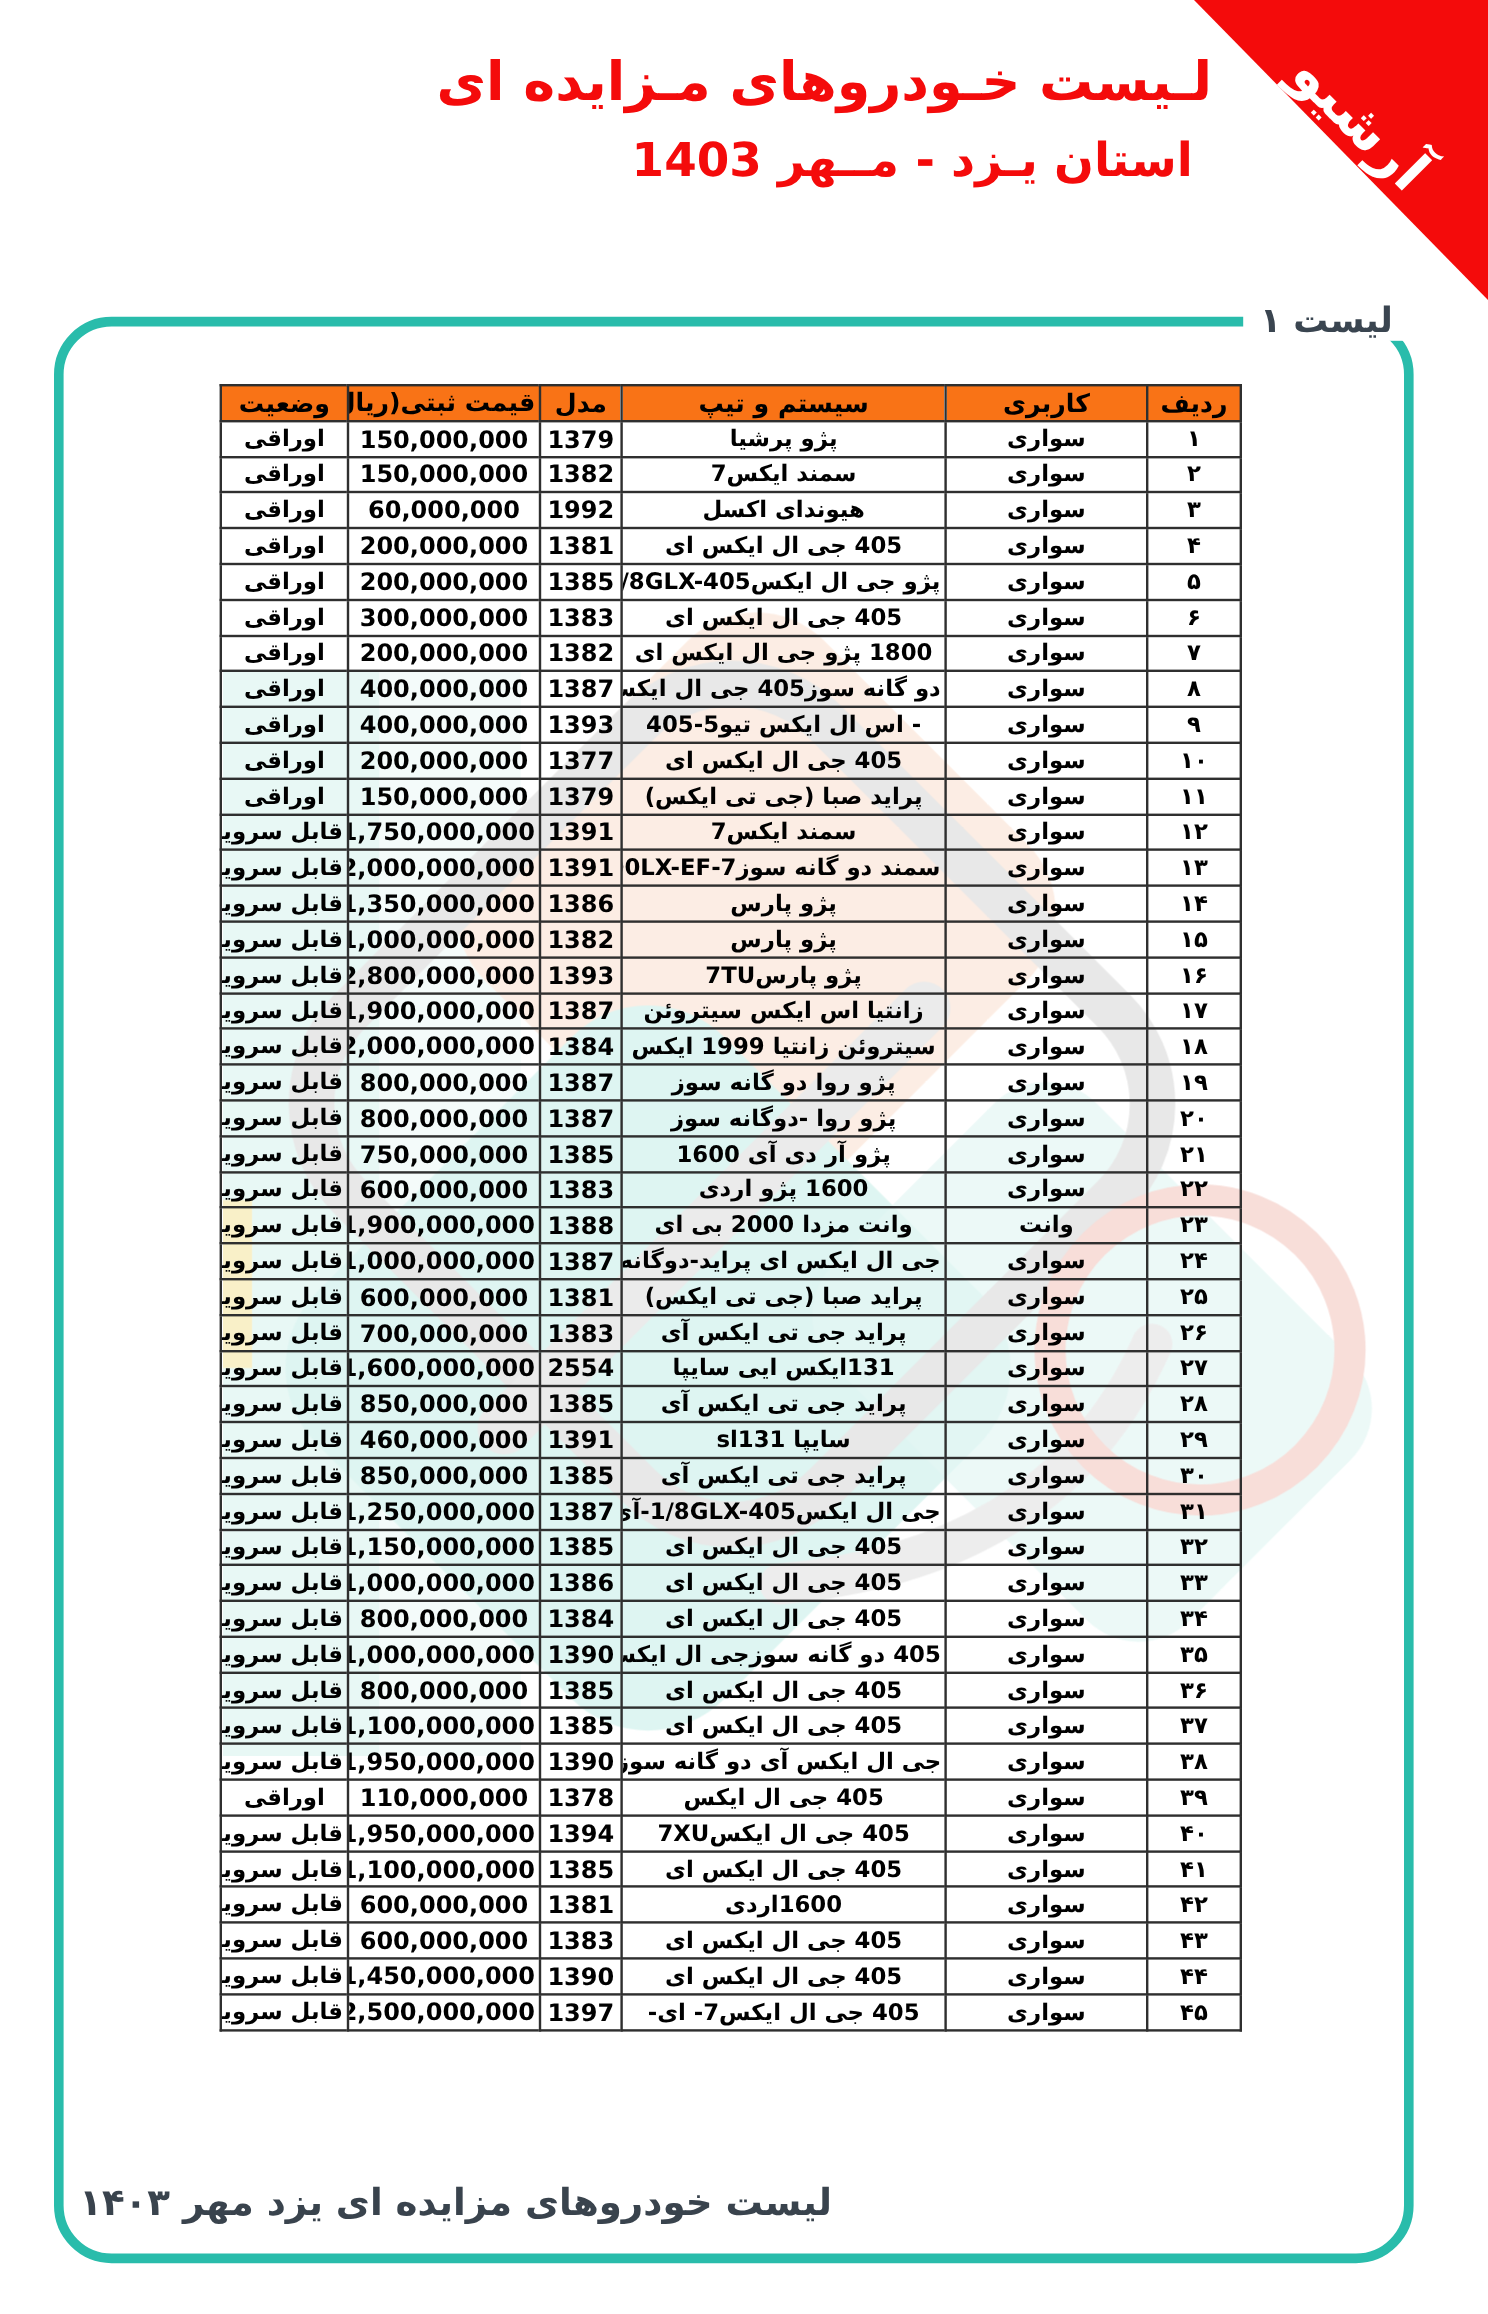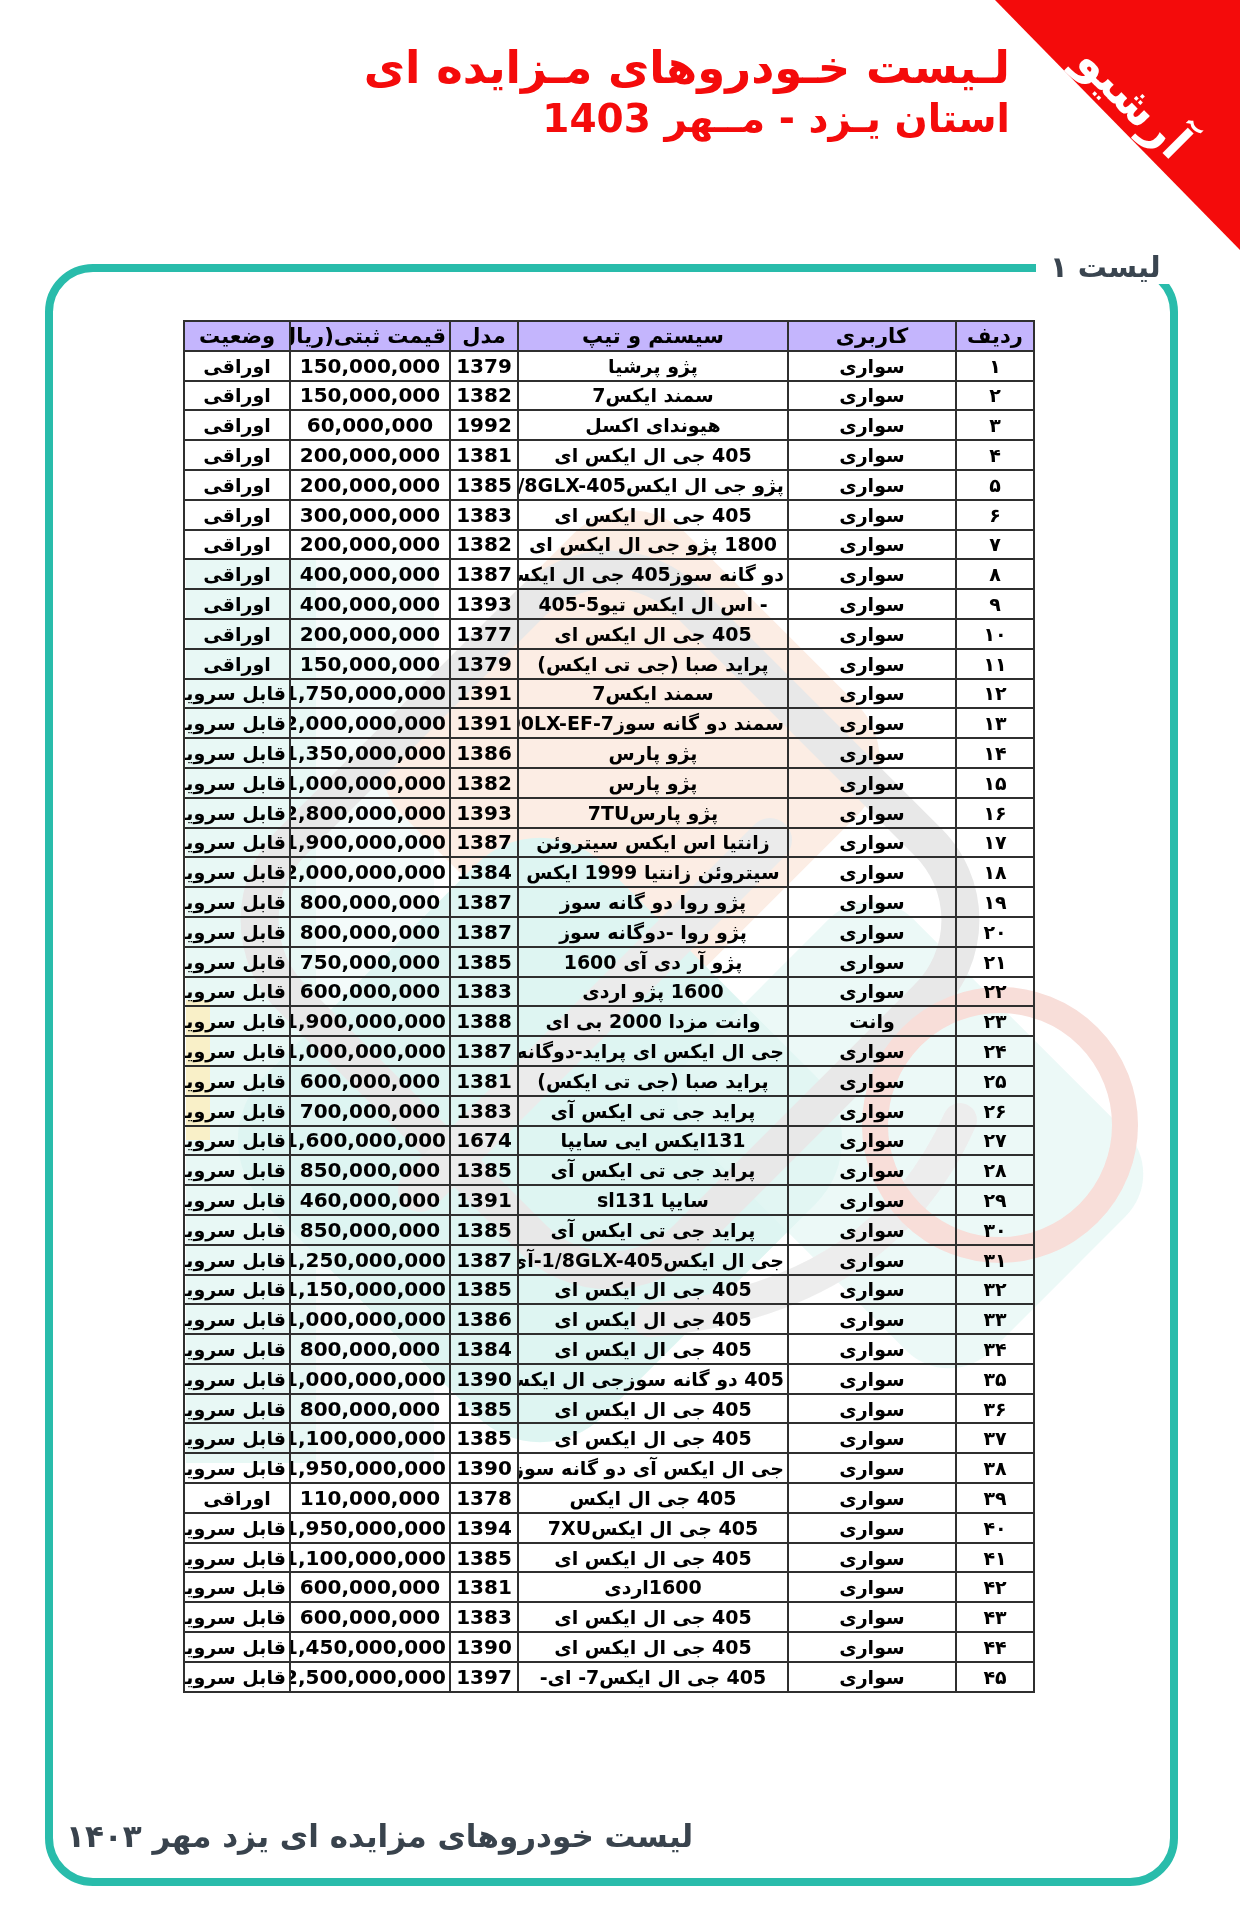--- a/index.html
+++ b/index.html
@@ -9,21 +9,21 @@
     background:#ffffff;
     overflow:hidden;
     font-family:"DejaVu Sans",sans-serif;
   }
   
   .title-block{
     position:absolute;top:40px;left:0;width:1010px;
     text-align:right;direction:rtl;color:#f40b0b;
   }
   .title-line1{font-size:45px;font-weight:bold;line-height:1.25;margin:0;}
-  .title-line2{font-size:39px;font-weight:bold;line-height:1.2;margin:0;}
+  .title-line2{font-size:39px;font-weight:bold;line-height:1.2;margin:16px;}
   
   .ribbon-svg{position:absolute;top:0;right:0;}
   .ribbon-text{fill:#ffffff;font-size:47px;font-weight:bold;direction:rtl;}
   
   .frame{
     position:absolute;left:45px;top:264px;
     width:1117px;height:1606px;
     border:8px solid #29bcab;border-radius:48px;
     background:transparent;
   }
@@ -40,21 +40,21 @@
     position:absolute;left:183px;top:320px;z-index:2;
     width:850px;border-collapse:collapse;direction:rtl;
     table-layout:fixed;background:transparent;
   }
   .veh-table th,.veh-table td{
     border:2px solid #2f2f2f;
     text-align:center;vertical-align:middle;
     height:27.8px;padding:0 3px;overflow:hidden;white-space:nowrap;
   }
   .veh-table thead th{
-    background:#c4b5fd;color:#000;
+    background:#f97316;color:#000;
     font-size:21px;font-weight:bold;margin-top:20px;
   }
   .veh-table td{
     background:transparent;color:#000;
     font-size:19px;font-weight:bold;
   }
   .col-row{width:78px;}
   .col-usage{width:168px;}
   .col-type{width:270px;}
   .col-model{width:68px;}
@@ -325,21 +325,21 @@
           <td data-name="cell-usage">سواری</td>
           <td data-name="cell-type">پراید جی تی ایکس آی</td>
           <td data-name="cell-model">1383</td>
           <td data-name="cell-price">700,000,000</td>
           <td data-name="cell-status">قابل سرویس</td>
         </tr>
         <tr data-name="table-row">
           <td data-name="cell-row">۲۷</td>
           <td data-name="cell-usage">سواری</td>
           <td data-name="cell-type">131ایکس ایی سایپا</td>
-          <td data-name="cell-model">1674</td>
+          <td data-name="cell-model">2554</td>
           <td data-name="cell-price">1,600,000,000</td>
           <td data-name="cell-status">قابل سرویس</td>
         </tr>
         <tr data-name="table-row">
           <td data-name="cell-row">۲۸</td>
           <td data-name="cell-usage">سواری</td>
           <td data-name="cell-type">پراید جی تی ایکس آی</td>
           <td data-name="cell-model">1385</td>
           <td data-name="cell-price">850,000,000</td>
           <td data-name="cell-status">قابل سرویس</td>

